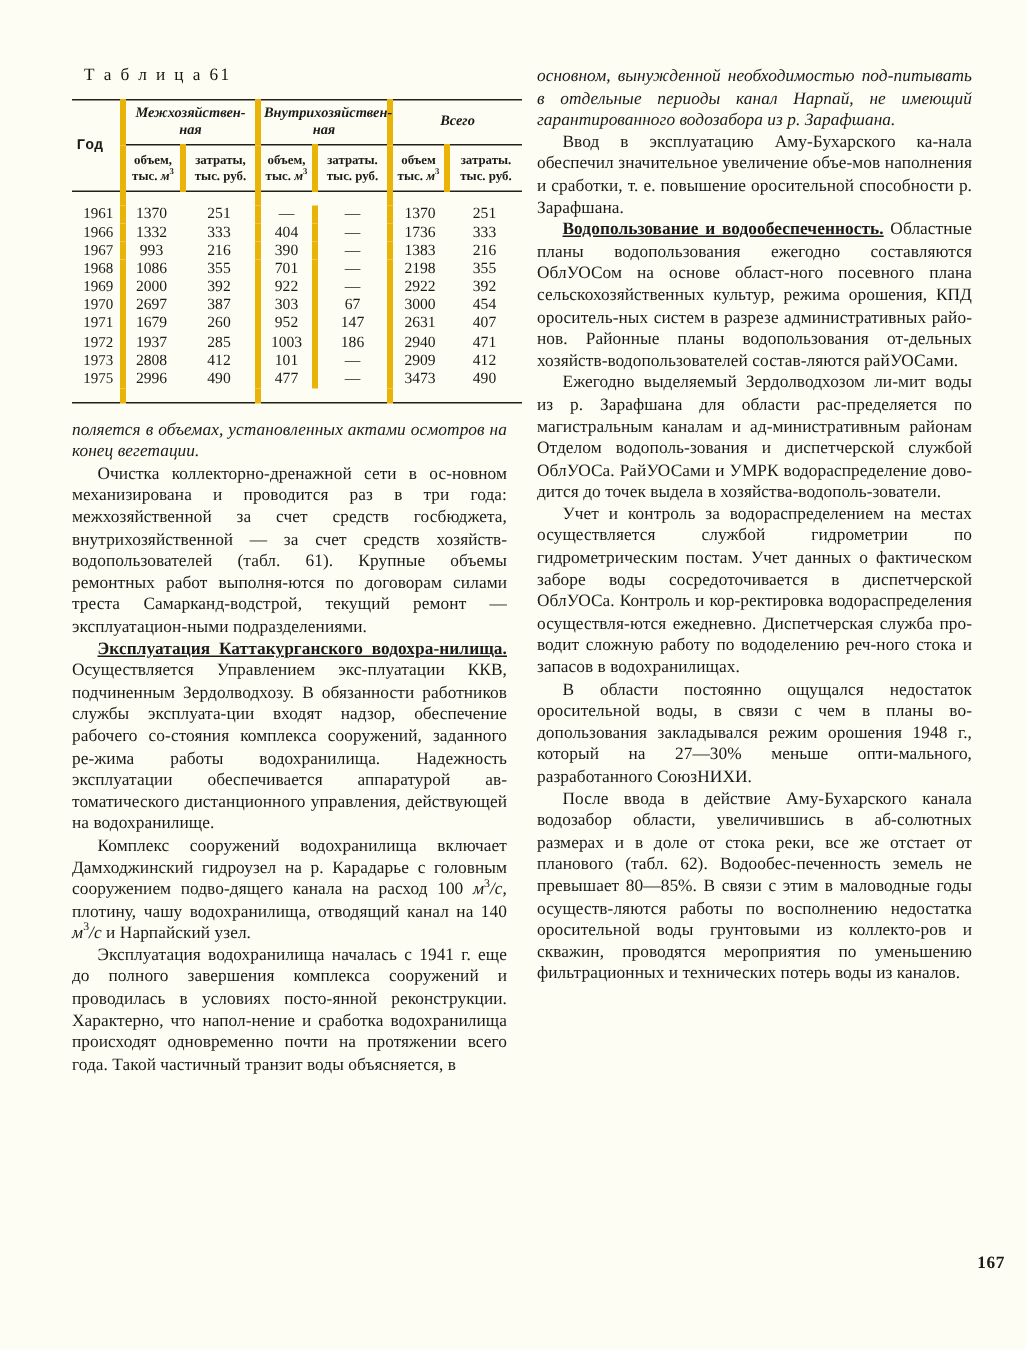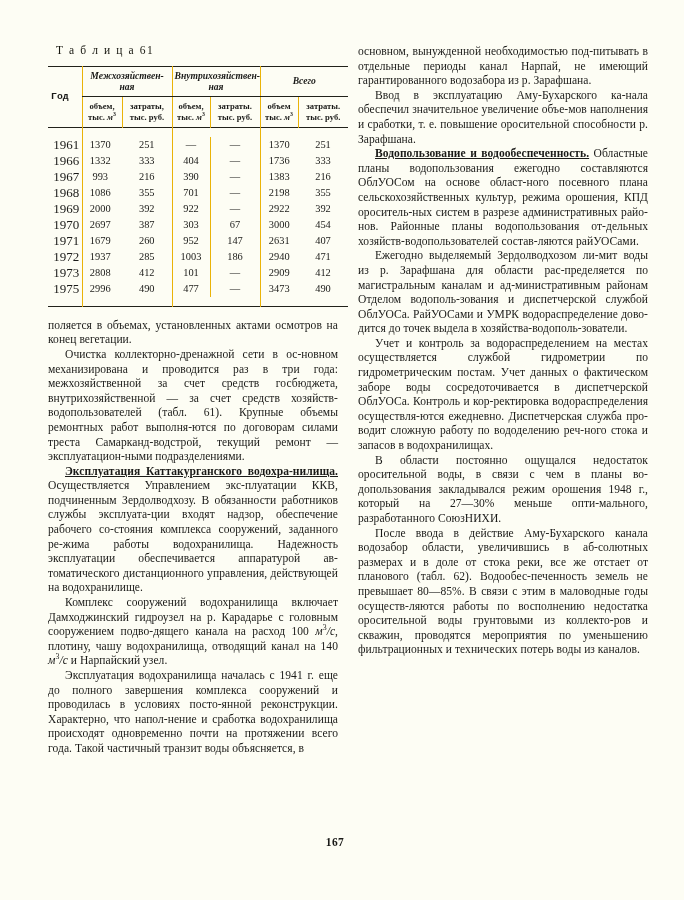--- a/index.html
+++ b/index.html
@@ -83,26 +83,26 @@
     padding: 4px 1px 5px 1px !important;
   }
   .sub-head i { font-style: italic; }
   .year-head {
     font-size: 9.8px;
     text-align: left !important;
     padding-left: 3px !important;
     font-style: normal;
     font-family: Liberation Mono, monospace;
   }
-  .vline { border-left: 1px solid #eab308; margin-left: 14px; }
+  .vline { border-left: 4px solid #eab308; margin-left: 14px; }
 
   td.year {
     text-align: left;
     padding-left: 3px !important;
-    font-size: 13px;
+    font-size: 10px;
   }
   td.num {
     font-size: 10.4px;
     padding: 0.6px 4px 0.6px 0 !important;
     text-align: right;
   }
   td.numc {
     font-size: 10.4px;
     padding: 0.6px 0 0.6px 0 !important;
     text-align: center;
@@ -113,31 +113,31 @@
   
   p.body {
     margin: 0;
     font-size: 11.55px;
     line-height: 1.265;
     text-align: justify;
     text-indent: 17px;
     hyphens: manual;
     letter-spacing: 0.04px;
   }
-  p.body.cont { text-indent: 0; }
+  p.body.cont { text-indent: 0; font-style: italic; }
   p.body b { font-weight: bold; text-decoration: underline; }
   p.body i { font-style: italic; }
   .gap-lg { height: 11px; }
 
   .page-number {
     position: absolute;
     left: 0;
     right: 14px;
     top: 836px;
-    text-align: center;
+    text-align: right;
     font-size: 11.5px;
     font-weight: bold;
     letter-spacing: 0.4px;
   }
 
   sup { font-size: 0.68em; vertical-align: super; line-height: 0; }
 </style>
 </head>
 <body>
 

